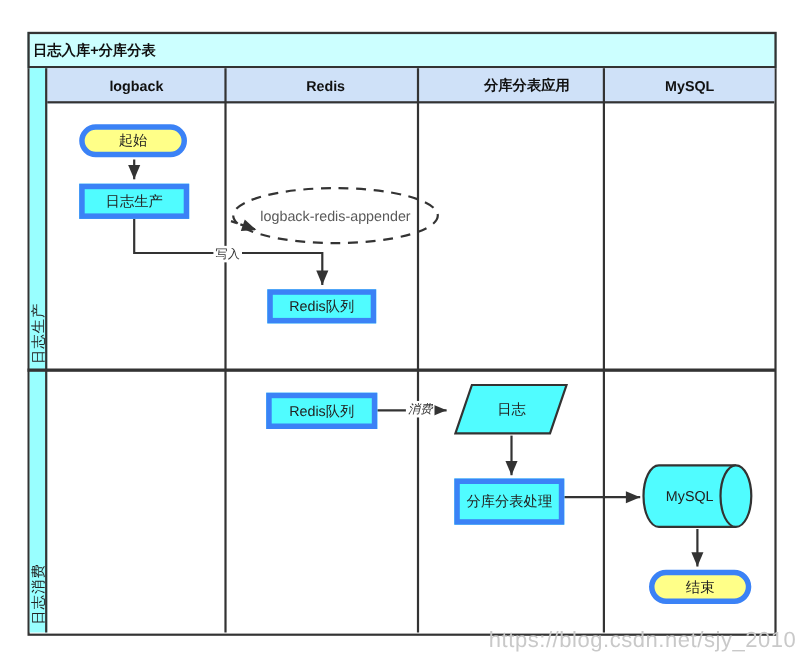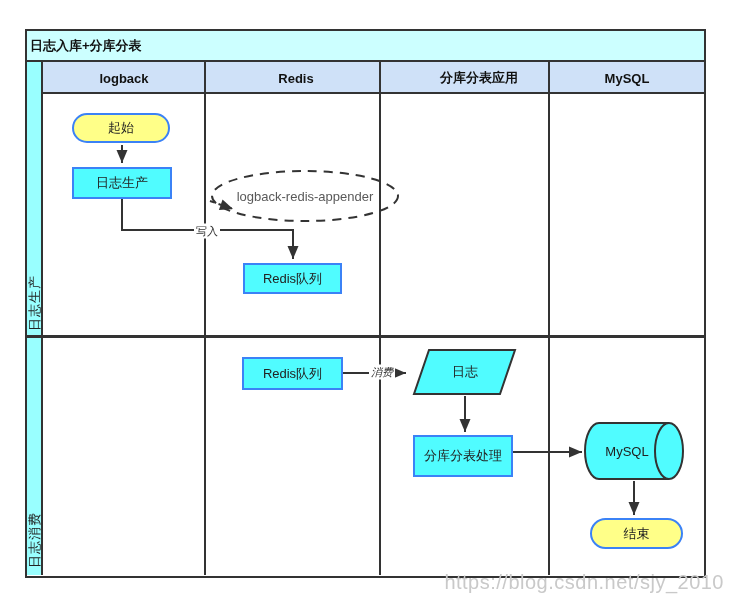--- a/index.html
+++ b/index.html
@@ -17,21 +17,21 @@
   .lane-strip{left:27px;top:62px;width:16px;height:513px;background:#99ffff;}
   .header-row{left:43px;top:62px;width:661px;height:32px;background:#cfe1f8;border-bottom:2px solid #333;}
   .vline{width:2px;background:#333;}
   .hline{height:3px;background:#333;}
   .hcell{height:32px;top:62px;display:flex;align-items:center;justify-content:center;
     font-size:13px;font-weight:bold;color:#111;text-align:right;}
   .lane-label{transform:translate(-50%,-50%) rotate(-90deg);white-space:nowrap;
     font-size:13px;color:#222;letter-spacing:1px;}
   
   .node{display:flex;align-items:center;justify-content:center;font-size:13px;color:#222;
-    border:2px solid #3b82f6;}
+    border:5px solid #3b82f6;}
   .cyan{background:#50fcff;}
   .yellow{background:#ffff88;}
   .pill{border-radius:16px;}
   .edge-label{transform:translate(-50%,-50%);background:#ffffff;padding:0 2px;
     font-size:11px;color:#333;white-space:nowrap;}
   .note-label{transform:translate(-50%,-50%);font-size:13px;color:#595959;white-space:nowrap;}
   .node-label{transform:translate(-50%,-50%);font-size:13px;color:#222;white-space:nowrap;}
   .watermark{right:7px;top:571px;font-size:20px;color:#c9c9c9;letter-spacing:.5px;}
   svg.overlay{position:absolute;left:0;top:0;pointer-events:none;}
 </style>

